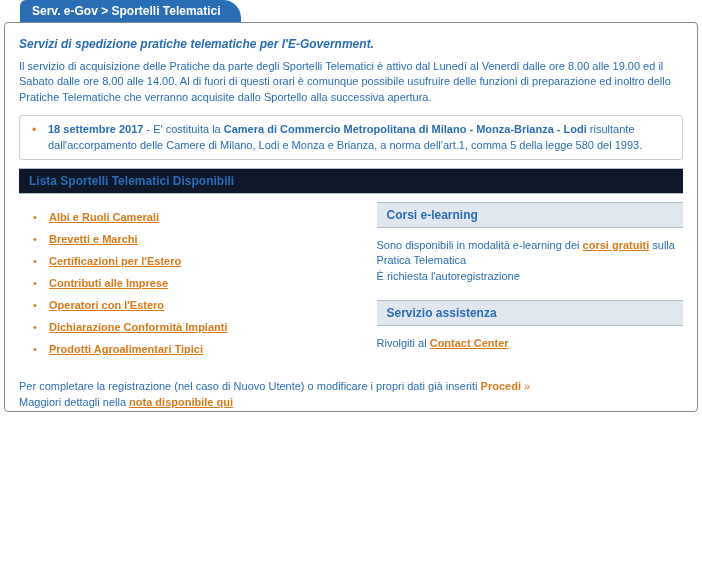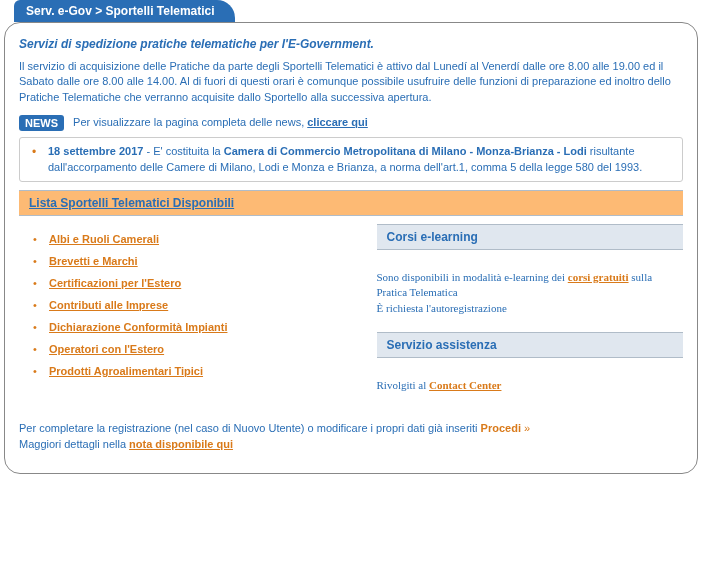--- a/index.html
+++ b/index.html
@@ -12,27 +12,27 @@
   }
   .tab {
     display: inline-block;
     background: #2a6eb5;
     color: #fff;
     font-weight: bold;
     font-size: 12px;
     padding: 4px 20px 4px 12px;
     border-top-left-radius: 6px;
     border-top-right-radius: 18px;
-    margin-left: 14px;
+    margin-left: 20px;
   }
   .container {
     border: 1px solid #888;
-    border-radius: 16px;
+    border-radius: 4px;
     margin: 0 4px;
-    padding: 10px 14px 20px 14px;
+    padding: 10px 14px 0 14px;
     background: #fff;
   }
   .subtitle {
     color: #2a6eb5;
     font-weight: bold;
     font-style: italic;
     font-size: 12px;
     margin: 4px 0 8px 0;
   }
   .intro {
@@ -73,29 +73,28 @@
   }
   .news-item::before {
     content: "•";
     color: #d97a1a;
     position: absolute;
     left: 12px;
     top: 6px;
     font-size: 12px;
   }
   .section-header {
-    background: #fdba74;
+    background: #0f172a;
     border-top: 1px solid #b0bcc8;
     border-bottom: 1px solid #b0bcc8;
     color: #2a6eb5;
     font-weight: bold;
     font-size: 12px;
     padding: 5px 10px;
     margin: 8px 0;
-    text-decoration: underline;
   }
   .two-col {
     display: flex;
     gap: 37px;
   }
   .col-left {
     width: 50%;
     padding-left: 14px;
   }
   .col-right {
@@ -124,28 +123,27 @@
     text-decoration: underline;
   }
   .sub-header {
     background: #e0e7ef;
     border-top: 1px solid #b0bcc8;
     border-bottom: 1px solid #b0bcc8;
     color: #2a6eb5;
     font-weight: bold;
     font-size: 12px;
     padding: 5px 10px;
-    margin-bottom: 20px;
+    margin-bottom: 10px;
   }
   .text-block {
     color: #2a6eb5;
     font-size: 11px;
     line-height: 1.4;
     margin-bottom: 16px;
-    font-family: Liberation Serif, serif;
   }
   .text-block a, .comp-text a, .comp-text .procedi {
     color: #d97a1a;
     font-weight: bold;
     text-decoration: underline;
   }
   .comp-text {
     color: #2a6eb5;
     font-size: 11px;
     line-height: 1.5;
@@ -160,40 +158,36 @@
 
 
 <div class="tab">Serv. e-Gov &gt; Sportelli Telematici</div>
 
 <div class="container">
 
   <div class="subtitle">Servizi di spedizione pratiche telematiche per l'E-Government.</div>
 
   <div class="intro">Il servizio di acquisizione delle Pratiche da parte degli Sportelli Telematici è attivo dal Lunedí al Venerdí dalle ore 8.00 alle 19.00 ed il Sabato dalle ore 8.00 alle 14.00. Al di fuori di questi orari è comunque possibile usufruire delle funzioni di preparazione ed inoltro dello Pratiche Telematiche che verranno acquisite dallo Sportello alla successiva apertura.</div>
 
-  <div class="news-line">
-    <span class="news-tag">NEWS</span>
-    <span>Per visualizzare la pagina completa delle news, </span><a href="#" class="news-link">cliccare qui</a>
-  </div>
 
   <div class="news-item">
     <b>18 settembre 2017</b><span> - E' costituita la </span><b>Camera di Commercio Metropolitana di Milano - Monza-Brianza - Lodi</b><span> risultante dall'accorpamento delle Camere di Milano, Lodi e Monza e Brianza, a norma dell'art.1, comma 5 della legge 580 del 1993.</span>
   </div>
 
   <div class="section-header">Lista Sportelli Telematici Disponibili</div>
 
   <div class="two-col">
     <div class="col-left">
       <ul class="links">
         <li><a href="#">Albi e Ruoli Camerali</a></li>
         <li><a href="#">Brevetti e Marchi</a></li>
         <li><a href="#">Certificazioni per l'Estero</a></li>
         <li><a href="#">Contributi alle Imprese</a></li>
+        <li><a href="#">Operatori con l'Estero</a></li>
         <li><a href="#">Dichiarazione Conformità Impianti</a></li>
-        <li><a href="#">Operatori con l'Estero</a></li>
         <li><a href="#">Prodotti Agroalimentari Tipici</a></li>
       </ul>
     </div>
     <div class="col-right">
       <div class="sub-header">Corsi e-learning</div>
       <div class="text-block">
         <span>Sono disponibili in modalità e-learning dei </span><a href="#">corsi gratuiti</a><span> sulla Pratica Telematica</span><br>
         <span>È richiesta l'autoregistrazione</span>
       </div>
       <div class="sub-header">Servizio assistenza</div>

